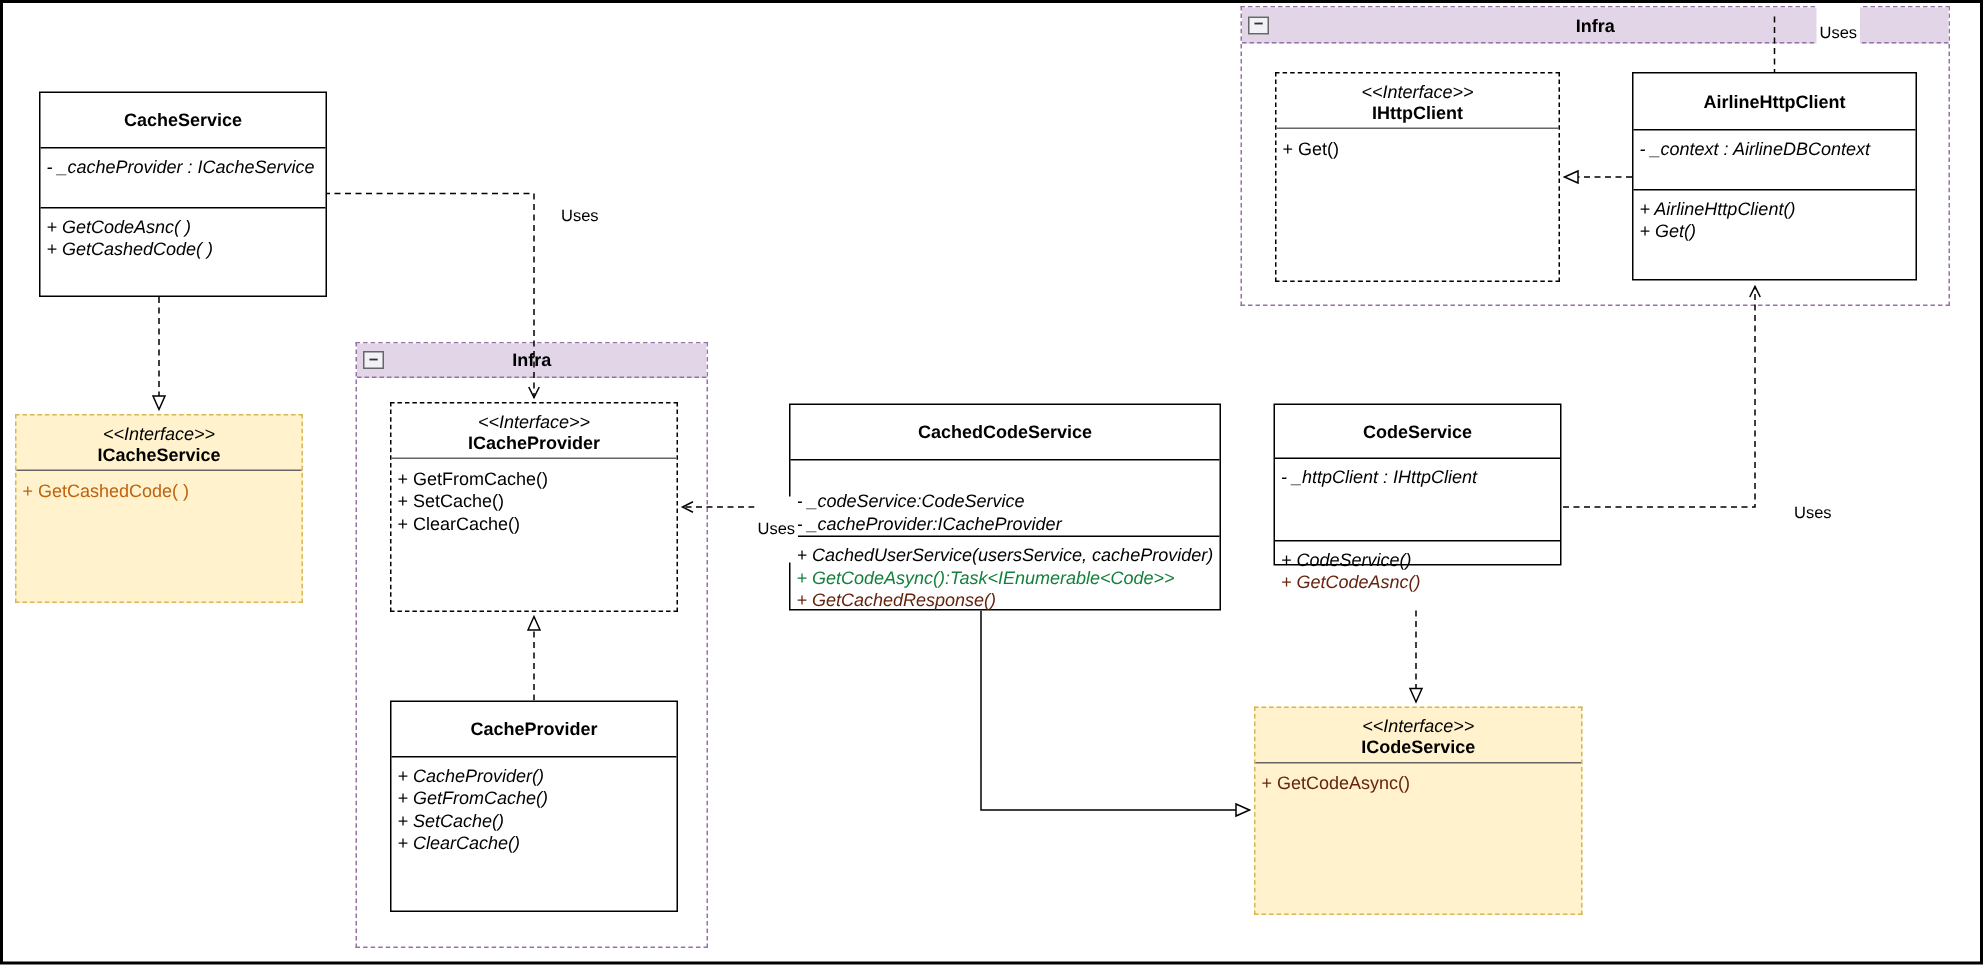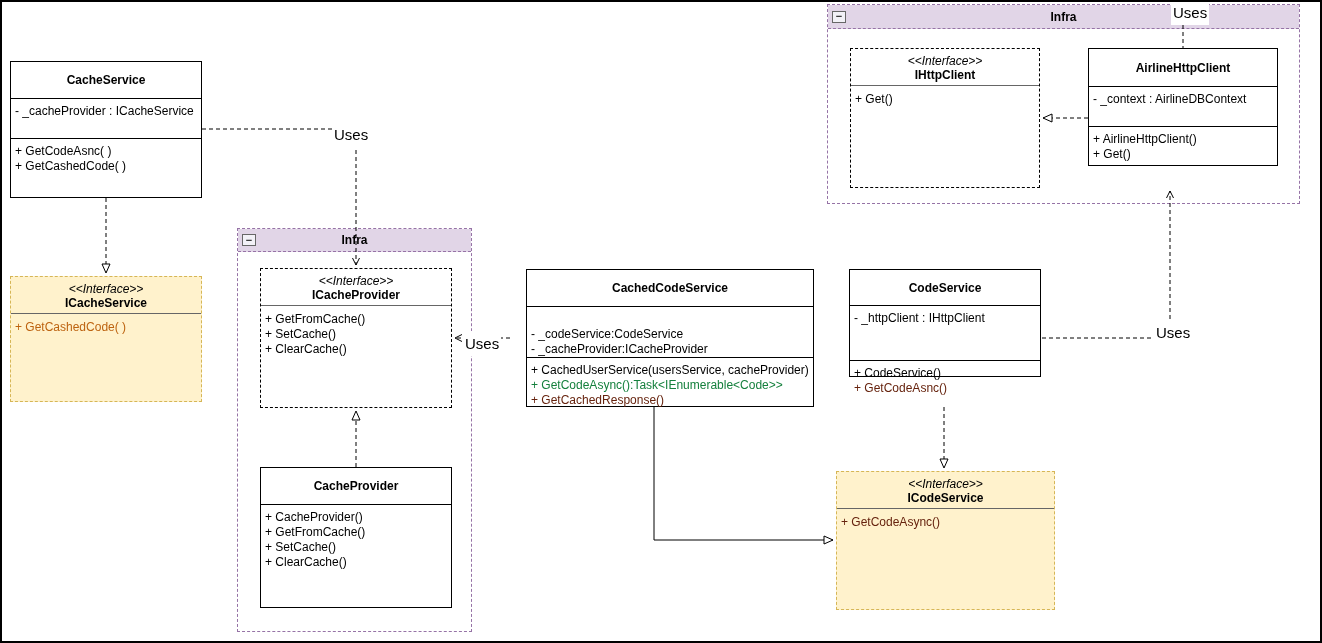--- a/index.html
+++ b/index.html
@@ -6,40 +6,40 @@
   body {
     width:1322px; height:643px; position:relative; background:#ffffff;
     font-family:"Liberation Sans", sans-serif; font-size:12px; color:#000;
     overflow:hidden;
   }
   .frame { position:absolute; left:0; top:0; right:0; bottom:0; border:2px solid #000; pointer-events:none; z-index:50; }
 
   
   .cls { position:absolute; background:#fff; border:1px solid #000; box-sizing:border-box; display:flex; flex-direction:column; z-index:10; }
   .cls-title { display:flex; align-items:center; justify-content:center; font-weight:bold; }
-  .sec { border-top:1px solid #000; padding:5px 2px 0 4px; box-sizing:border-box; }
+  .sec { border-top:1px solid #000; padding:5px 2px 0 4px; box-sizing:border-box;font-style:italic; }
   .line { height:15px; line-height:15px; white-space:nowrap; }
 
   
   .iface { position:absolute; background:#FFF2CC; border:1px dashed #D6B656; box-sizing:border-box; z-index:10; }
   .iface.bw { background:#fff; border:1px dashed #000; }
   .iface-head { text-align:center; padding-top:5px; height:31px; box-sizing:border-box; }
   .stereo { font-style:italic; }
   .iface-title { font-weight:bold; }
   .iface-div { height:0; border:none; border-top:1px solid #666; margin:5px 0 0 0; }
   .iface-body { padding:6px 2px 0 4px; }
 
   
   .grp { position:absolute; border:1px dashed #9673A6; box-sizing:border-box; z-index:1; }
   .grp-head { background:#E1D5E7; border-bottom:1px dashed #9673A6; display:flex; align-items:center; justify-content:center; font-weight:bold; position:relative; box-sizing:border-box; }
   .collapse { position:absolute; left:4px; top:50%; transform:translateY(-50%); width:14px; height:12px; border:1px solid #676767; background:#f2f1f7; display:flex; align-items:center; justify-content:center; font-size:11px; line-height:1; cursor:pointer; box-sizing:border-box; color:#333; }
 
   svg.wires { position:absolute; left:0; top:0; z-index:5; }
 
-  .edge-label { position:absolute; background:#ffffff; padding:4px 2px; font-size:15px; z-index:20; white-space:nowrap; }
+  .edge-label { position:absolute; background:#ffffff; padding:16px 2px; font-size:11px; z-index:20; white-space:nowrap;margin-left:40px; }
 
   .c-orange  { color:#15803d; }
   .c-dorange { color:#BD6310; }
   .c-maroon  { color:#66230E; }
 </style>
 </head>
 <body>
 
 <div class="grp" style="left:237px; top:228px; width:235px; height:404px;">
   <div class="grp-head" style="height:23px;">
@@ -72,21 +72,21 @@
   <path d="M106,198 V273" fill="none" stroke="#000" stroke-dasharray="4,3" marker-end="url(#tri)"></path>
   <path d="M356,467 V411" fill="none" stroke="#000" stroke-dasharray="4,3" marker-end="url(#tri)"></path>
   <path d="M510,338 H455" fill="none" stroke="#000" stroke-dasharray="4,3" marker-end="url(#open)"></path>
   <path d="M654,407 V540 H833" fill="none" stroke="#000" marker-end="url(#tri)"></path>
   <path d="M944,407 V468" fill="none" stroke="#000" stroke-dasharray="4,3" marker-end="url(#tri)"></path>
   <path d="M1042,338 H1170 V191" fill="none" stroke="#000" stroke-dasharray="4,3" marker-end="url(#open)"></path>
   <path d="M1088,118 H1043" fill="none" stroke="#000" stroke-dasharray="4,3" marker-end="url(#tri)"></path>
   <path d="M1183,11 V48" fill="none" stroke="#000" stroke-dasharray="4,3"></path>
 </svg>
 
-<div class="cls" style="left:10px; top:61px; width:192px; height:137px;">
+<div class="cls" style="left:26px; top:61px; width:192px; height:137px;">
   <div class="cls-title" style="flex:0 0 36px;">CacheService</div>
   <div class="sec" style="flex:0 0 40px;">
     <div class="line">- _cacheProvider : ICacheService</div>
   </div>
   <div class="sec" style="flex:1;">
     <div class="line">+ GetCodeAsnc( )</div>
     <div class="line">+ GetCashedCode( )</div>
   </div>
 </div>
 
@@ -163,21 +163,21 @@
   <div class="iface-head">
     <div class="stereo">&lt;&lt;Interface&gt;&gt;</div>
     <div class="iface-title">IHttpClient</div>
   </div>
   <hr class="iface-div">
   <div class="iface-body">
     <div class="line">+ Get()</div>
   </div>
 </div>
 
-<div class="cls" style="left:1088px; top:48px; width:190px; height:118px;">
+<div class="cls" style="left:1088px; top:48px; width:190px; height:139px;">
   <div class="cls-title" style="flex:0 0 37px;">AirlineHttpClient</div>
   <div class="sec" style="flex:0 0 40px;">
     <div class="line">- _context : AirlineDBContext</div>
   </div>
   <div class="sec" style="flex:1;">
     <div class="line">+ AirlineHttpClient()</div>
     <div class="line">+ Get()</div>
   </div>
 </div>
 

